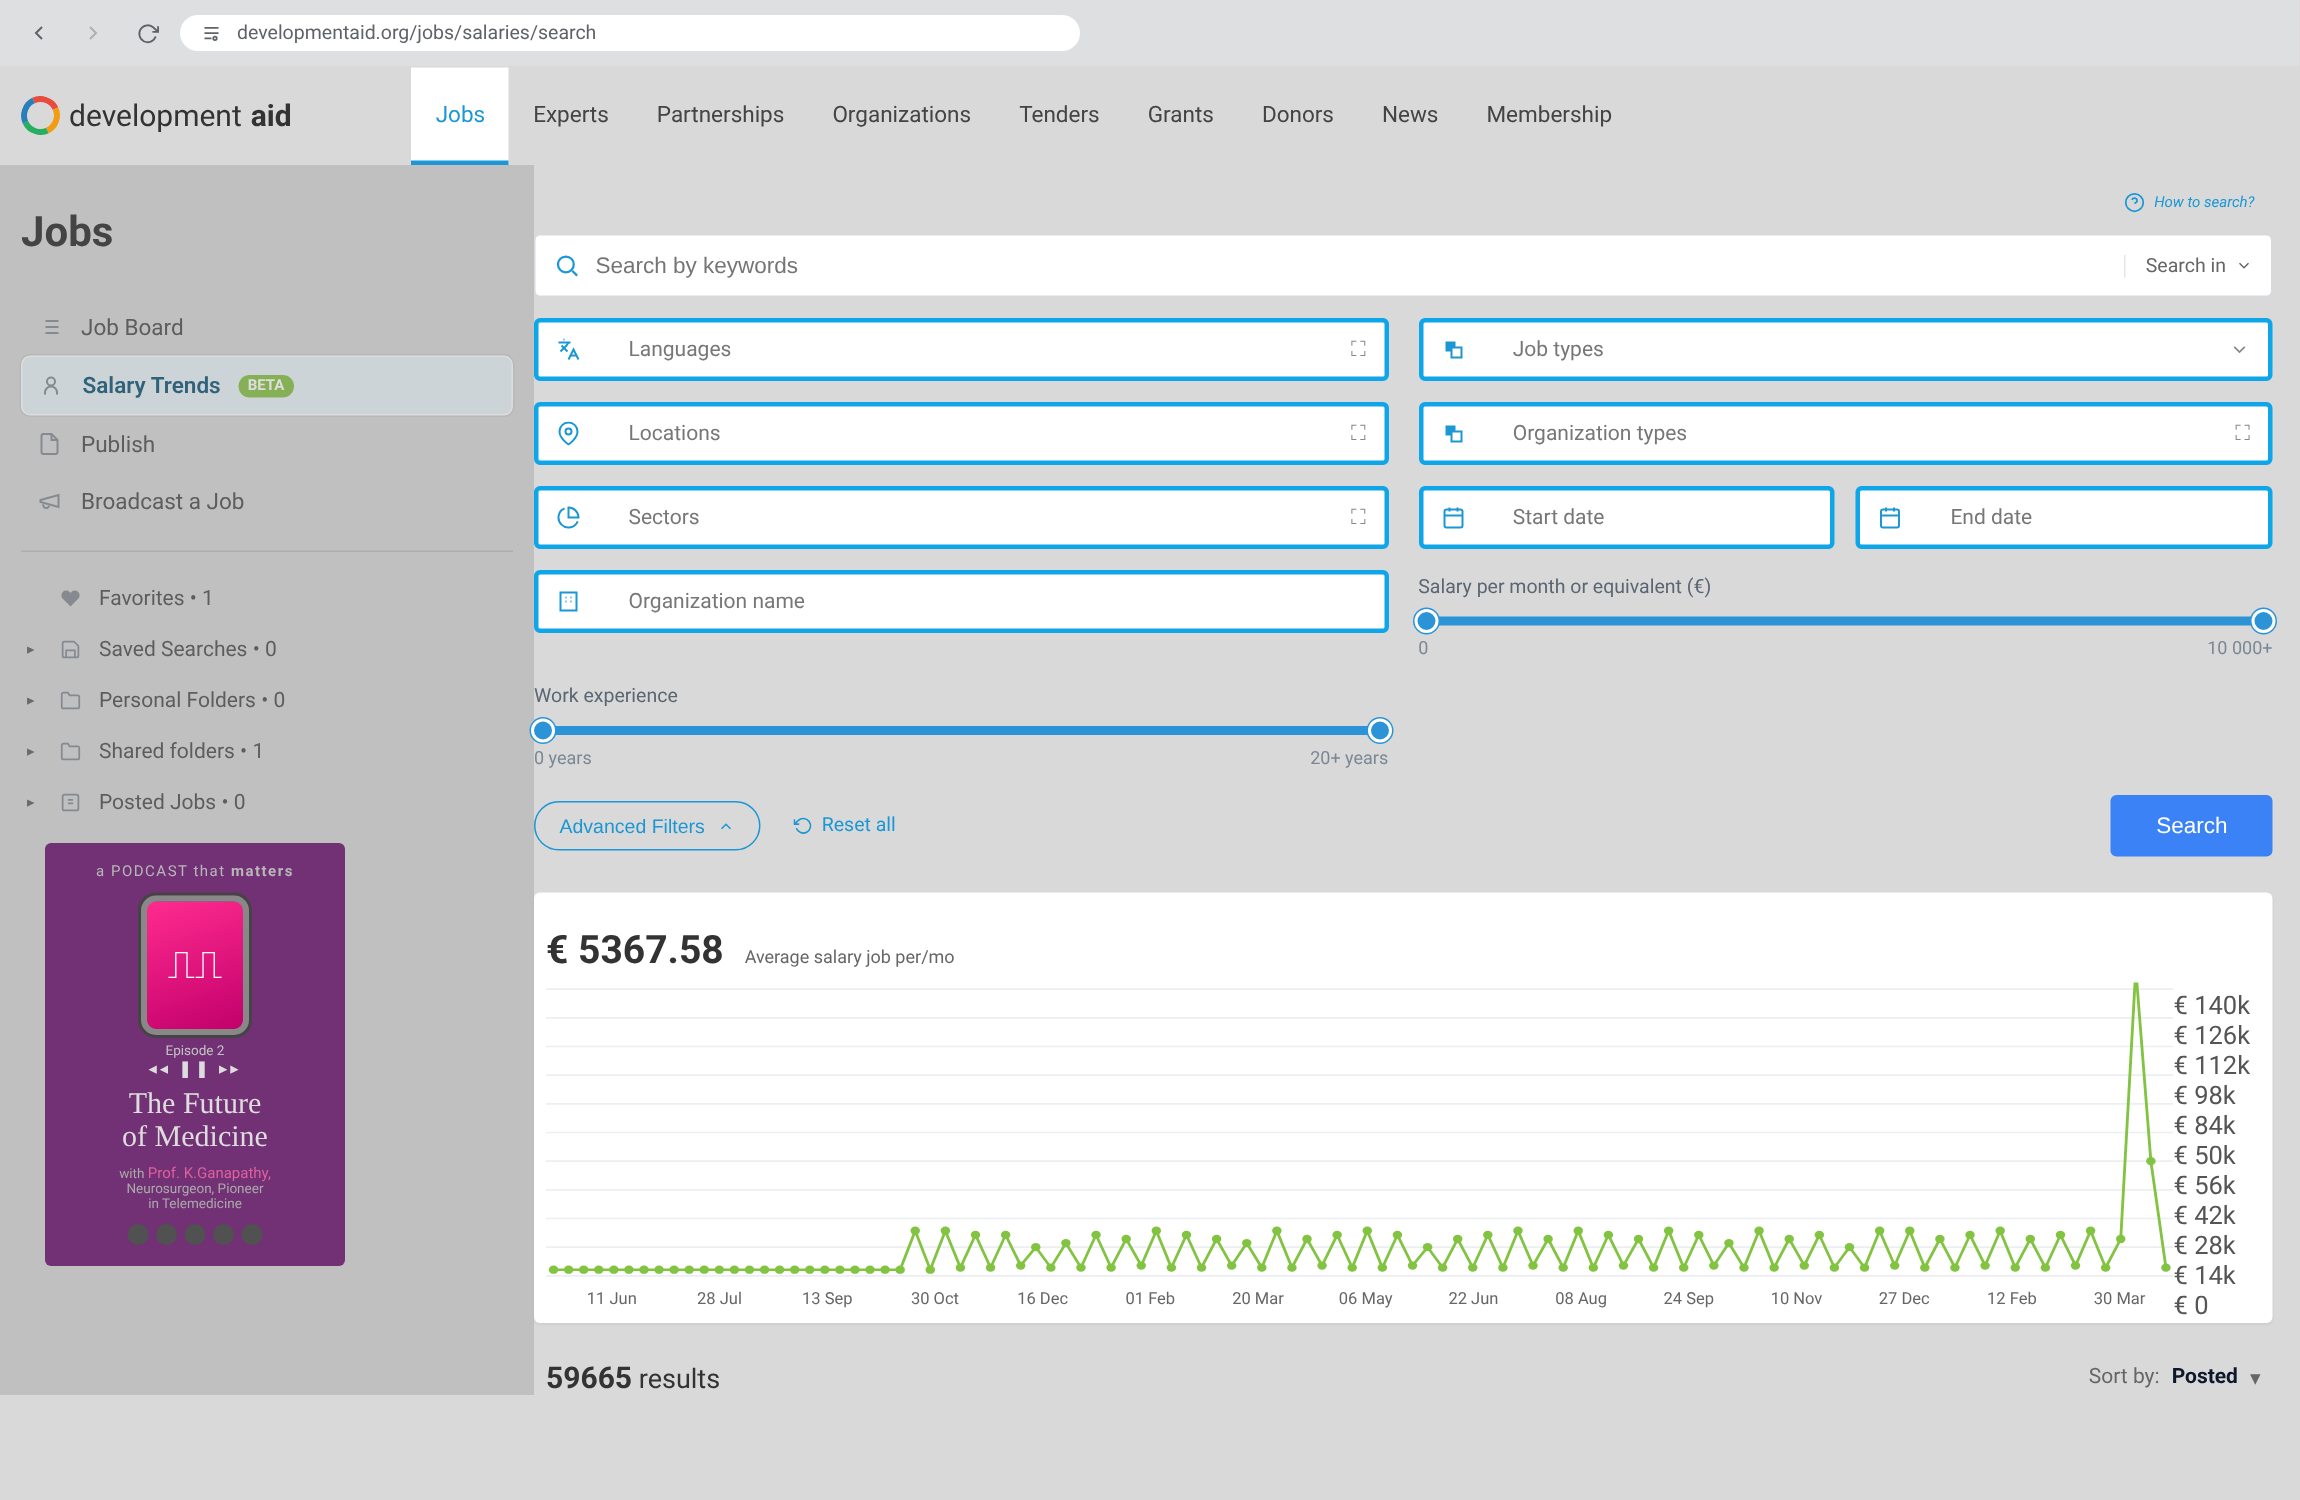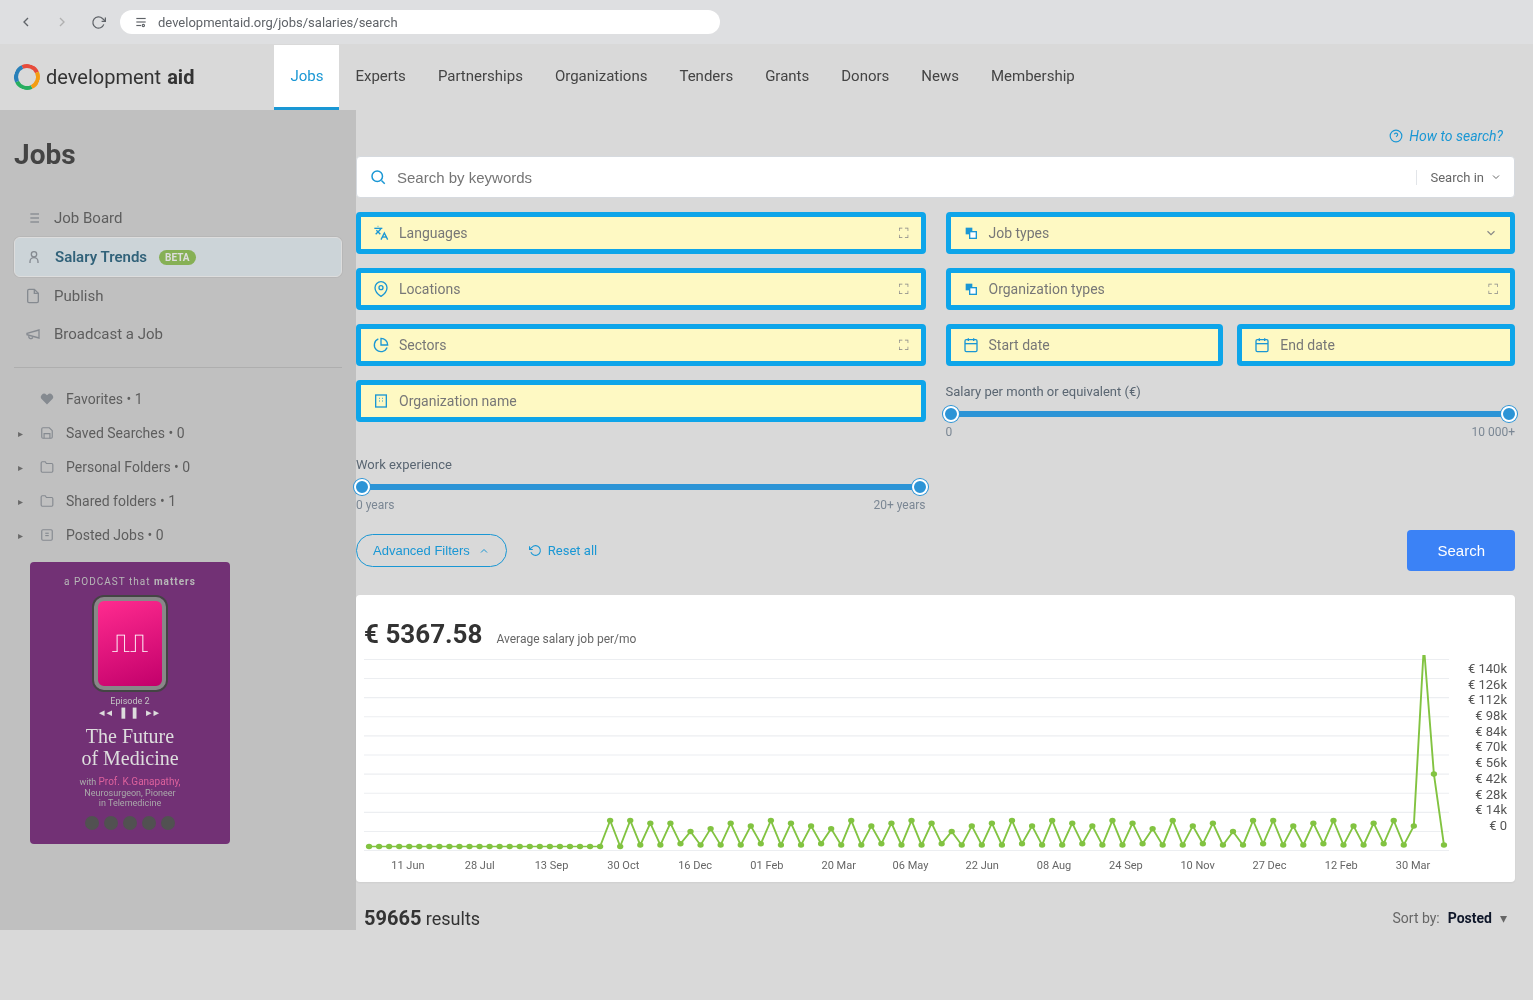--- a/index.html
+++ b/index.html
@@ -33,28 +33,28 @@
 .promo .tag { letter-spacing: 1px; font-size: 10px; color: #ccc; }
 .promo .device { width: 72px; height: 110px; background: linear-gradient(160deg,#ff2b8f,#c2006b); border-radius: 10px; margin: 10px 0 6px; position: relative; border: 4px solid #888; box-shadow: 0 0 0 2px #444; display:flex; align-items:center; justify-content:center; }
 .promo .wave { color:#fff; font-size:26px; }
 .promo h3 { font-family: Georgia, serif; font-size: 20px; font-weight: 400; line-height: 1.1; margin: 6px 0; }
 .promo .prof { color: #ff5aa9; font-size: 10px; }
 .promo .sub { font-size: 9px; color: #bbb; }
 .promo .dots { display:flex; gap:5px; margin-top:8px; }
 .promo .dots span { width:14px; height:14px; border-radius:50%; background:#444; display:inline-block; }
 
 .main { flex: 1; padding: 20px 18px 0 0; position: relative; }
-.help-link { position: absolute; right: 30px; top: 18px; color: #1a97d4; font-style: italic; font-size: 14px; display:flex; align-items:center; gap:6px; }
+.help-link { position: absolute; right: 30px; top: 18px; color: #1a97d4; font-style: italic; font-size: 10px; display:flex; align-items:center; gap:6px; }
 
 .search-row { display:flex; background:#fff; border:1px solid #d6dadf; border-radius:4px; height:42px; align-items:center; padding:0 12px; margin-bottom:14px; }
 .search-row input { flex:1; border:none; outline:none; font-size:15px; background:transparent; }
 .search-in { border-left:1px solid #e2e5e9; padding-left:14px; color:#666; font-size:13px; display:flex; align-items:center; gap:6px; }
 
 .filters-grid { display:grid; grid-template-columns: 1fr 1fr; gap: 14px 20px; }
-.ffield { background:#fef9c3; border:5px solid #0ea5e9; border-radius:4px; height:42px; display:flex; align-items:center; padding:0 12px; color:#777; font-size:14px; gap:8px; }
+.ffield { background:#ffffff; border:3px solid #0ea5e9; border-radius:4px; height:42px; display:flex; align-items:center; padding:0 12px; color:#777; font-size:14px; gap:30px; }
 .ffield .ff-icon { color:#1a97d4; width:18px; display:inline-flex; }
 .ffield .expand { margin-left:auto; color:#888; }
 .date-pair { display:flex; gap:14px; }
 .date-pair .ffield { flex:1; }
 
 .slider-block { margin-top: 4px; }
 .slider-label { color: #5a6672; font-size: 13px; margin-bottom: 12px; }
 .slider-track { position: relative; height: 6px; background: #2c94d6; border-radius: 3px; }
 .slider-thumb { position:absolute; top:50%; width:16px; height:16px; border-radius:50%; background:#2c94d6; border:2px solid #fff; box-shadow:0 0 0 1px #2c94d6; transform:translate(-50%,-50%); }
 .slider-minmax { display:flex; justify-content:space-between; color:#7b8794; font-size:12px; margin-top:8px; }
@@ -63,21 +63,21 @@
 .adv-btn { border:1px solid #1a97d4; color:#1a97d4; background:transparent; padding:8px 16px; border-radius:18px; font-size:13px; display:inline-flex; align-items:center; gap:8px; }
 .reset { color:#1a97d4; font-size:13px; margin-left:22px; display:inline-flex; align-items:center; gap:6px; }
 .search-btn { margin-left:auto; background:#3b82f6; color:#fff; border:none; padding:12px 30px; border-radius:4px; font-size:15px; font-weight:500; }
 
 .chart-card { background:#fff; border-radius:4px; margin-top:24px; padding:24px 8px 10px; box-shadow: 0 1px 2px rgba(0,0,0,0.05); }
 .chart-head { display:flex; align-items:baseline; gap:14px; margin-bottom:6px; }
 .avg-val { font-size:26px; font-weight:700; }
 .avg-lbl { font-size:12px; color:#666; }
 .chart-area { position:relative; height:200px; display:flex; }
 .chart-svg { flex:1; height:100%; }
-.yaxis { width:58px; display:flex; flex-direction:column; justify-content:space-between; padding:6px 0 22px; color:#555; font-size:13px; text-align:left;align-items:flex-end; }
+.yaxis { width:58px; display:flex; flex-direction:column; justify-content:space-between; padding:6px 0 22px; color:#555; font-size:17px; text-align:left; }
 .xaxis { display:flex; color:#666; font-size:11px; padding: 4px 58px 0 8px; }
 .xaxis span { flex:1; text-align:center; }
 
 .results-row { display:flex; align-items:center; padding: 24px 8px 0; text-align: right; }
 .rcount { font-size:18px; }
 .rcount b { font-size:20px; }
 .sortby { margin-left:auto; color:#666; font-size:14px; display:flex; align-items:center; gap:8px; }
 .sortby b { color:#0f172a; }
 
 .overlay { position:absolute; inset:0; background:rgba(120,120,120,0.25); pointer-events:none; }
@@ -552,21 +552,21 @@
             <circle cx="840.0747663551402" cy="-8.285714285714278" r="2.5" fill="#82c341"></circle>
             <circle cx="848.0373831775701" cy="107.2" r="2.5" fill="#82c341"></circle>
             <circle cx="856" cy="171.0857142857143" r="2.5" fill="#82c341"></circle>
           </svg>
         <div class="yaxis" id="yaxis">
             <div>€ 140k</div>
             <div>€ 126k</div>
             <div>€ 112k</div>
             <div>€ 98k</div>
             <div>€ 84k</div>
-            <div>€ 70k</div>
+            <div>€ 50k</div>
             <div>€ 56k</div>
             <div>€ 42k</div>
             <div>€ 28k</div>
             <div>€ 14k</div>
             <div>€ 0</div>
           </div>
       </div>
       <div class="xaxis" id="xaxis">
           <span>11 Jun</span>
           <span>28 Jul</span>

